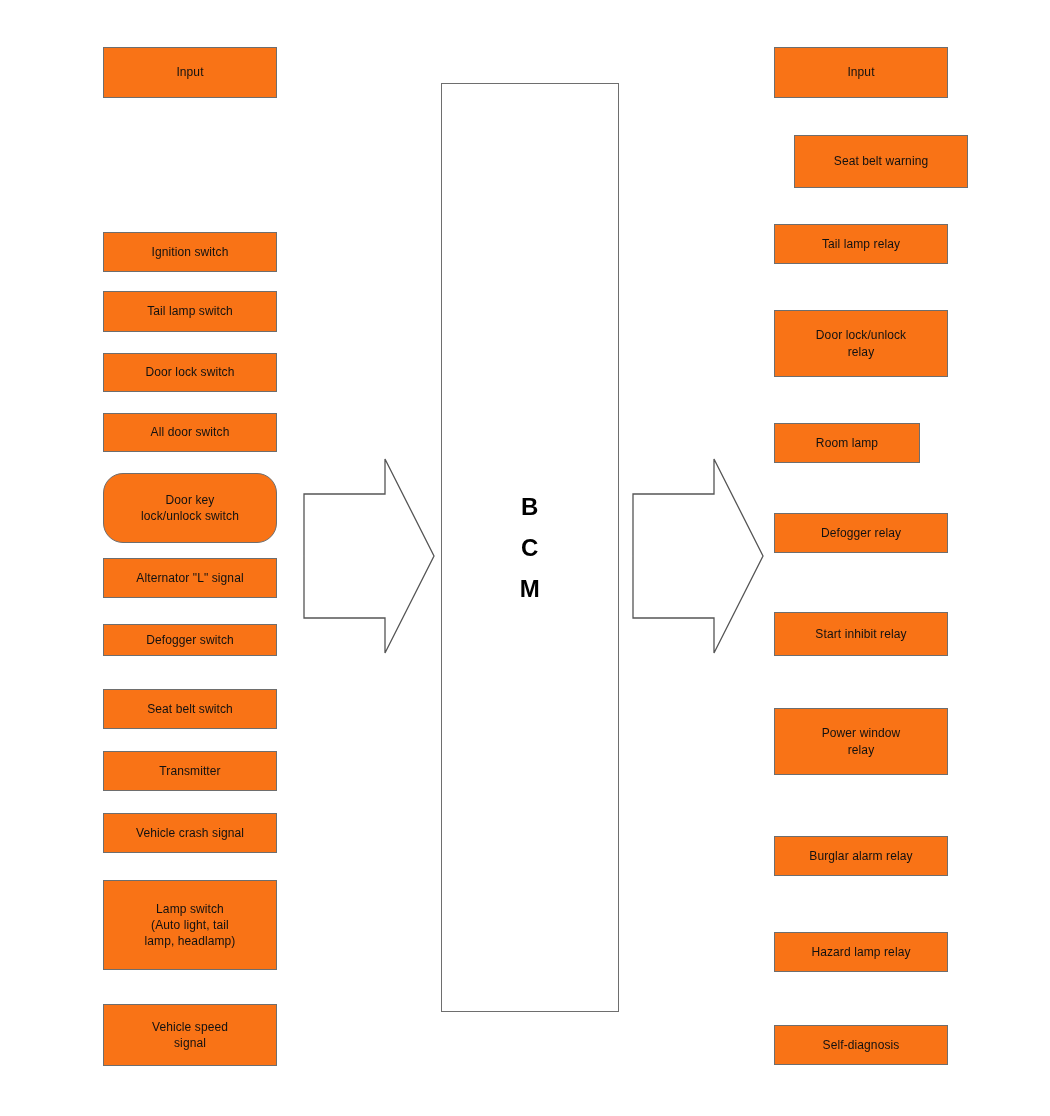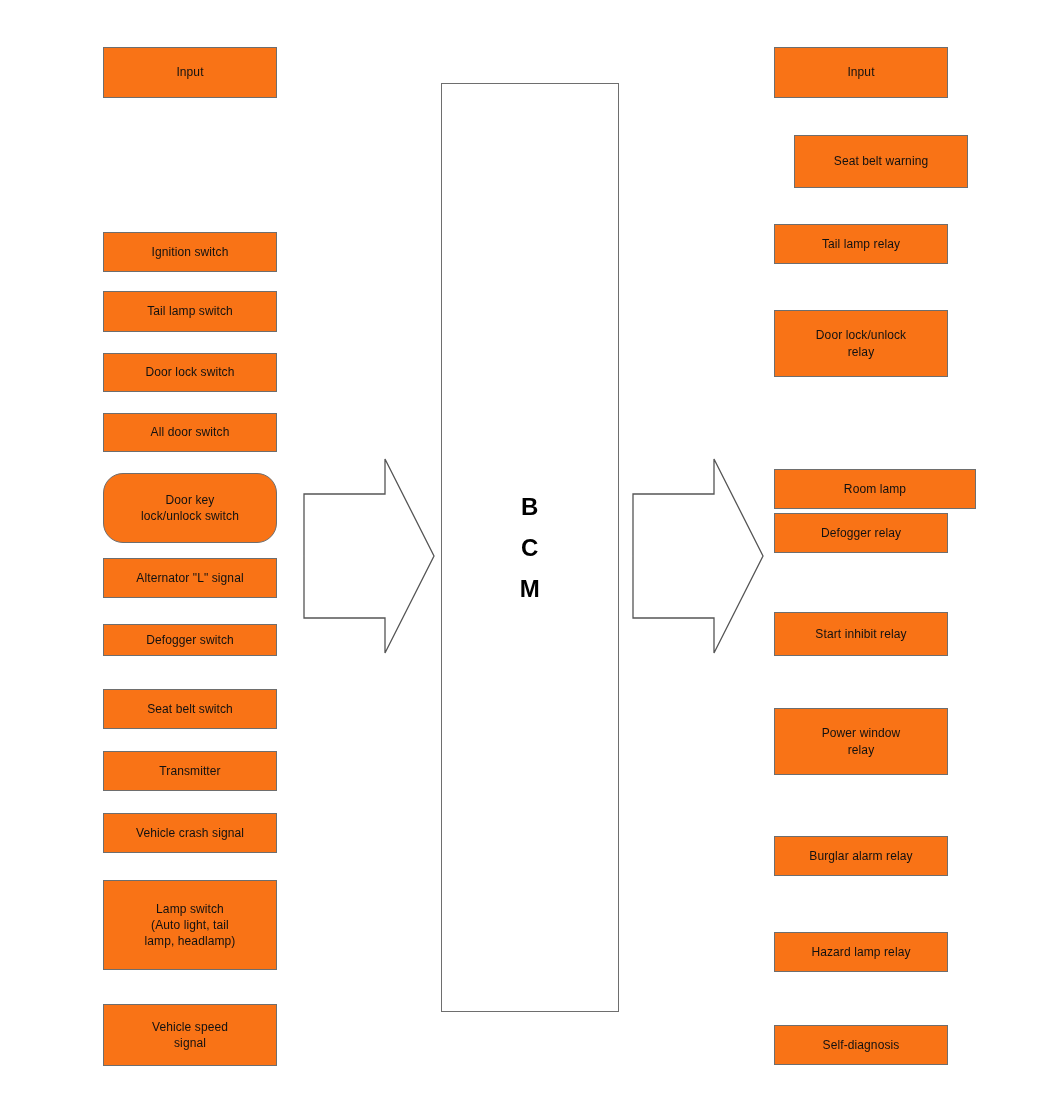--- a/index.html
+++ b/index.html
@@ -151,21 +151,21 @@
 
   <div class="node" style="left:774px; top:224px; width:174px; height:40px;">
     <span class="lbl">Tail lamp relay</span>
   </div>
 
   <div class="node" style="left:774px; top:310px; width:174px; height:67px;">
     <span class="lbl">Door lock/unlock
 relay</span>
   </div>
 
-  <div class="node" style="left:774px; top:423px; width:202px; height:40px;margin-top:46px;">
+  <div class="node" style="left:774px; top:423px; width:146px; height:40px;">
     <span class="lbl">Room lamp</span>
   </div>
 
   <div class="node" style="left:774px; top:513px; width:174px; height:40px;">
     <span class="lbl">Defogger relay</span>
   </div>
 
   <div class="node" style="left:774px; top:612px; width:174px; height:44px;">
     <span class="lbl">Start inhibit relay</span>
   </div>

